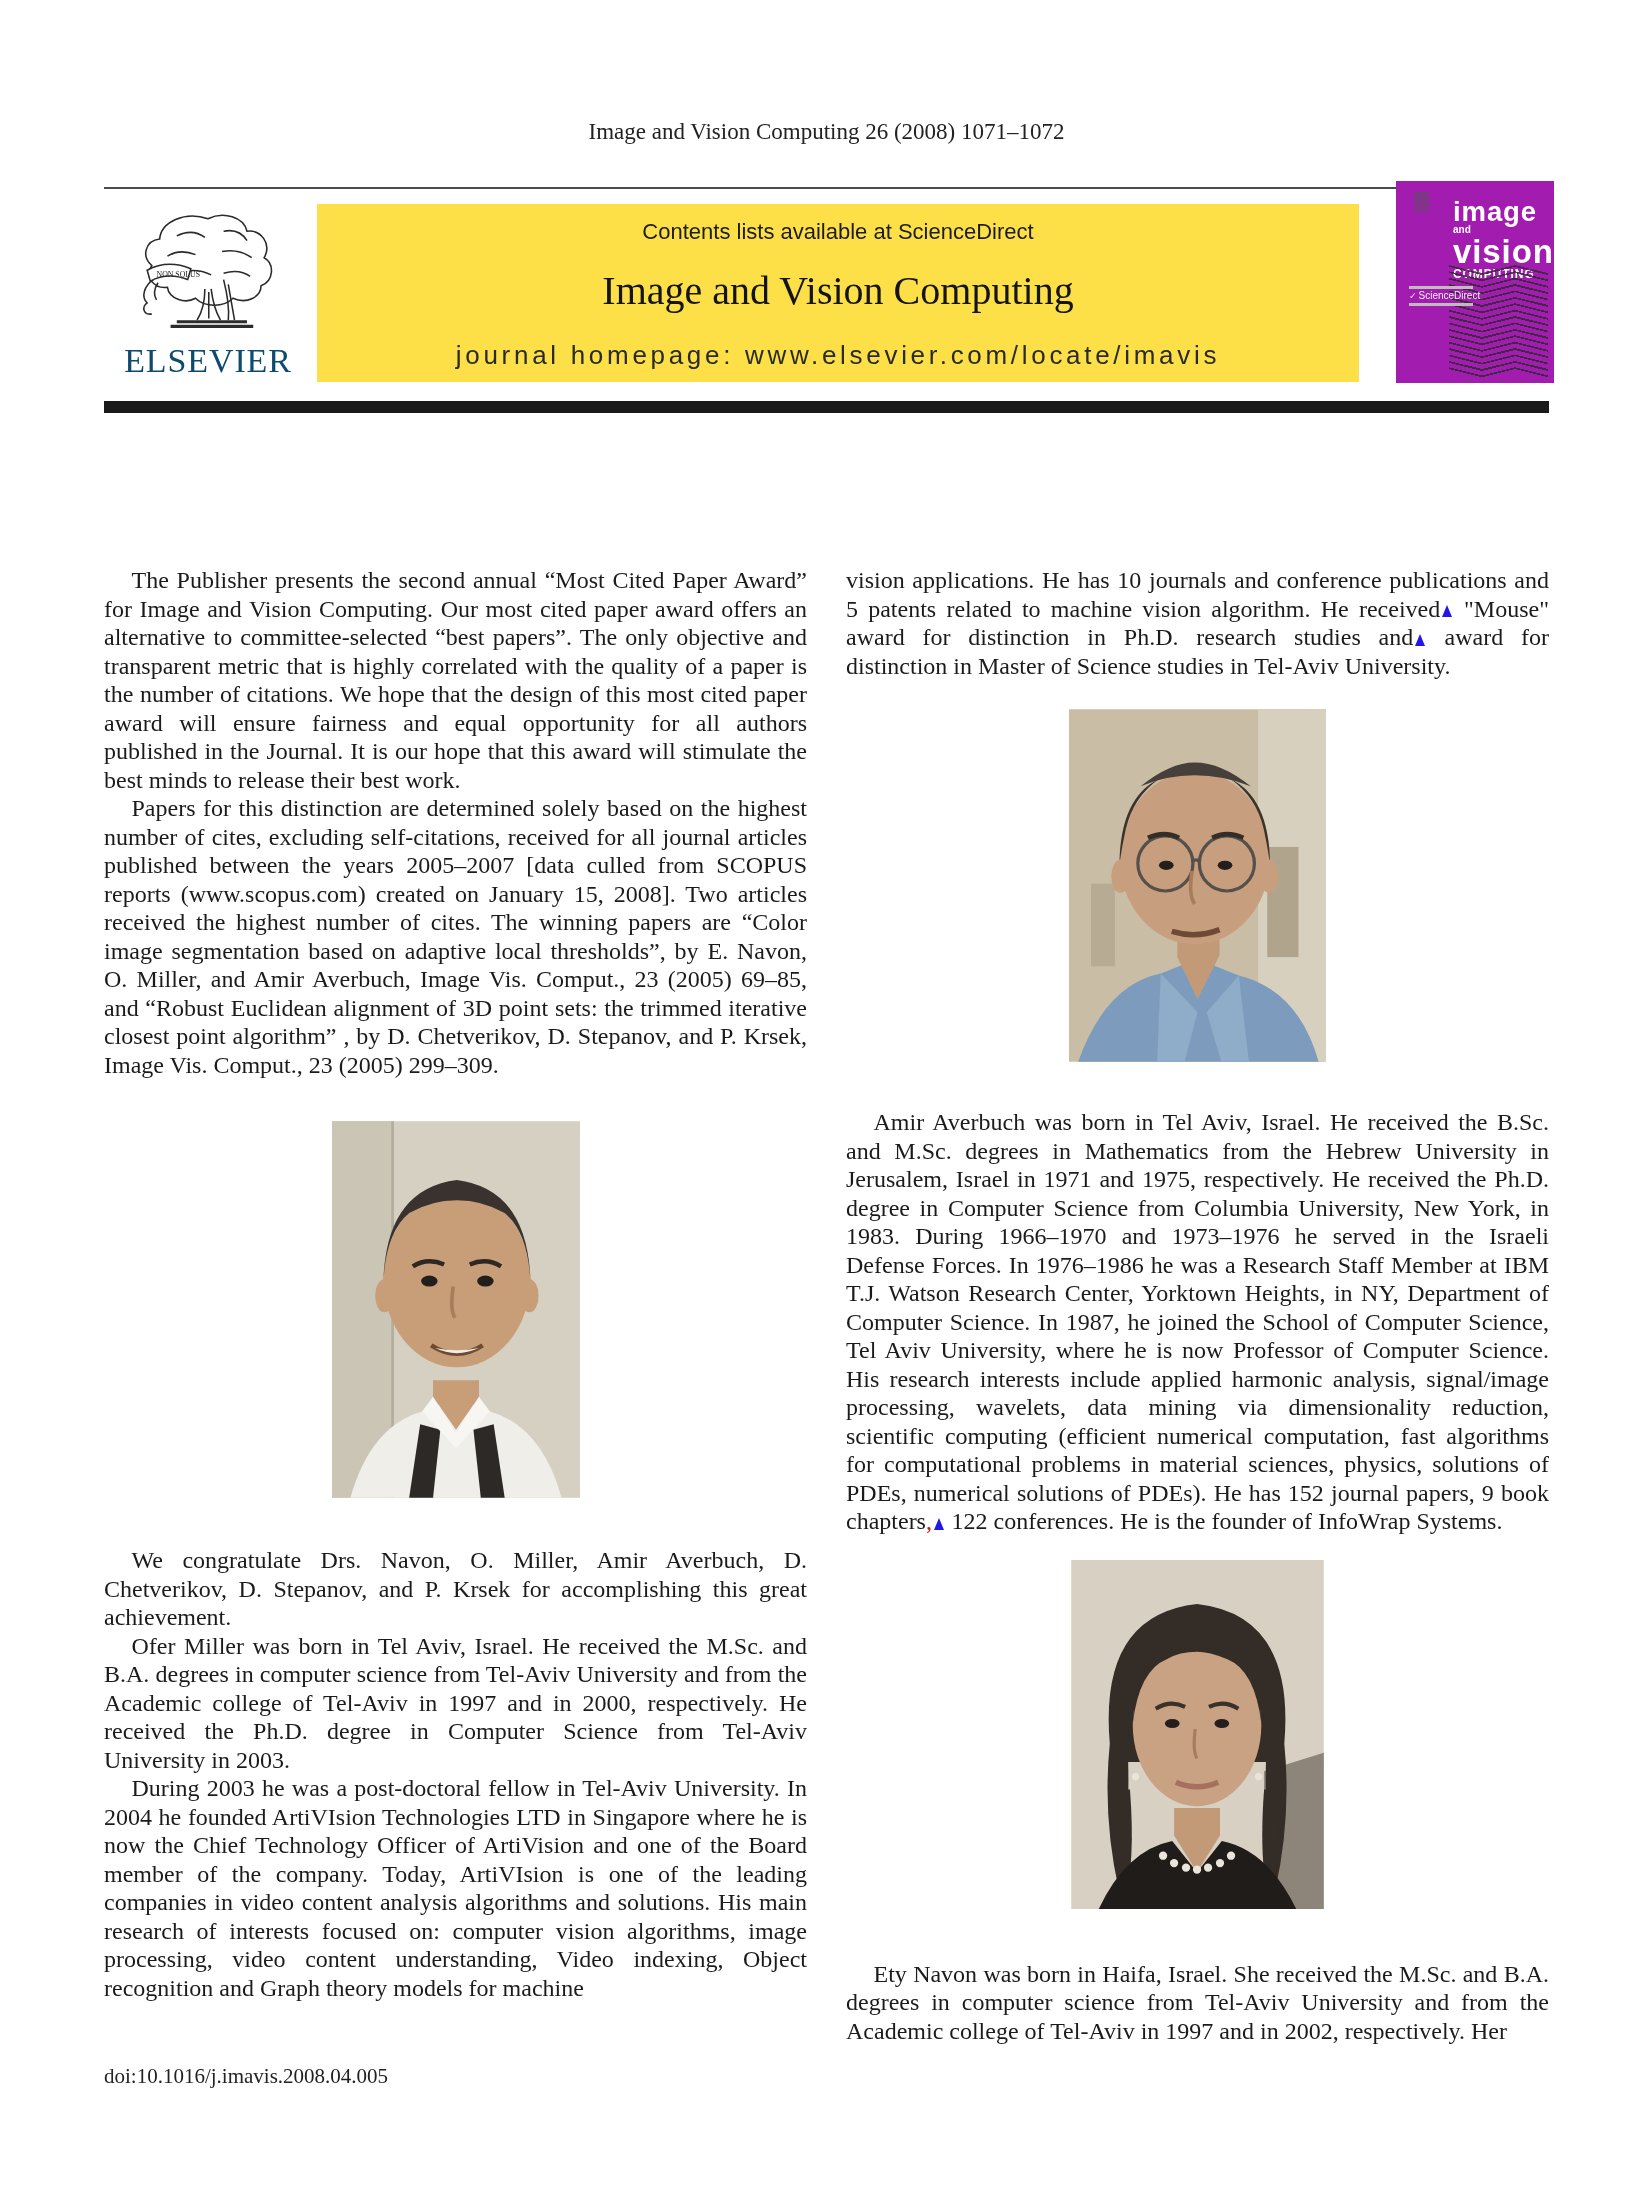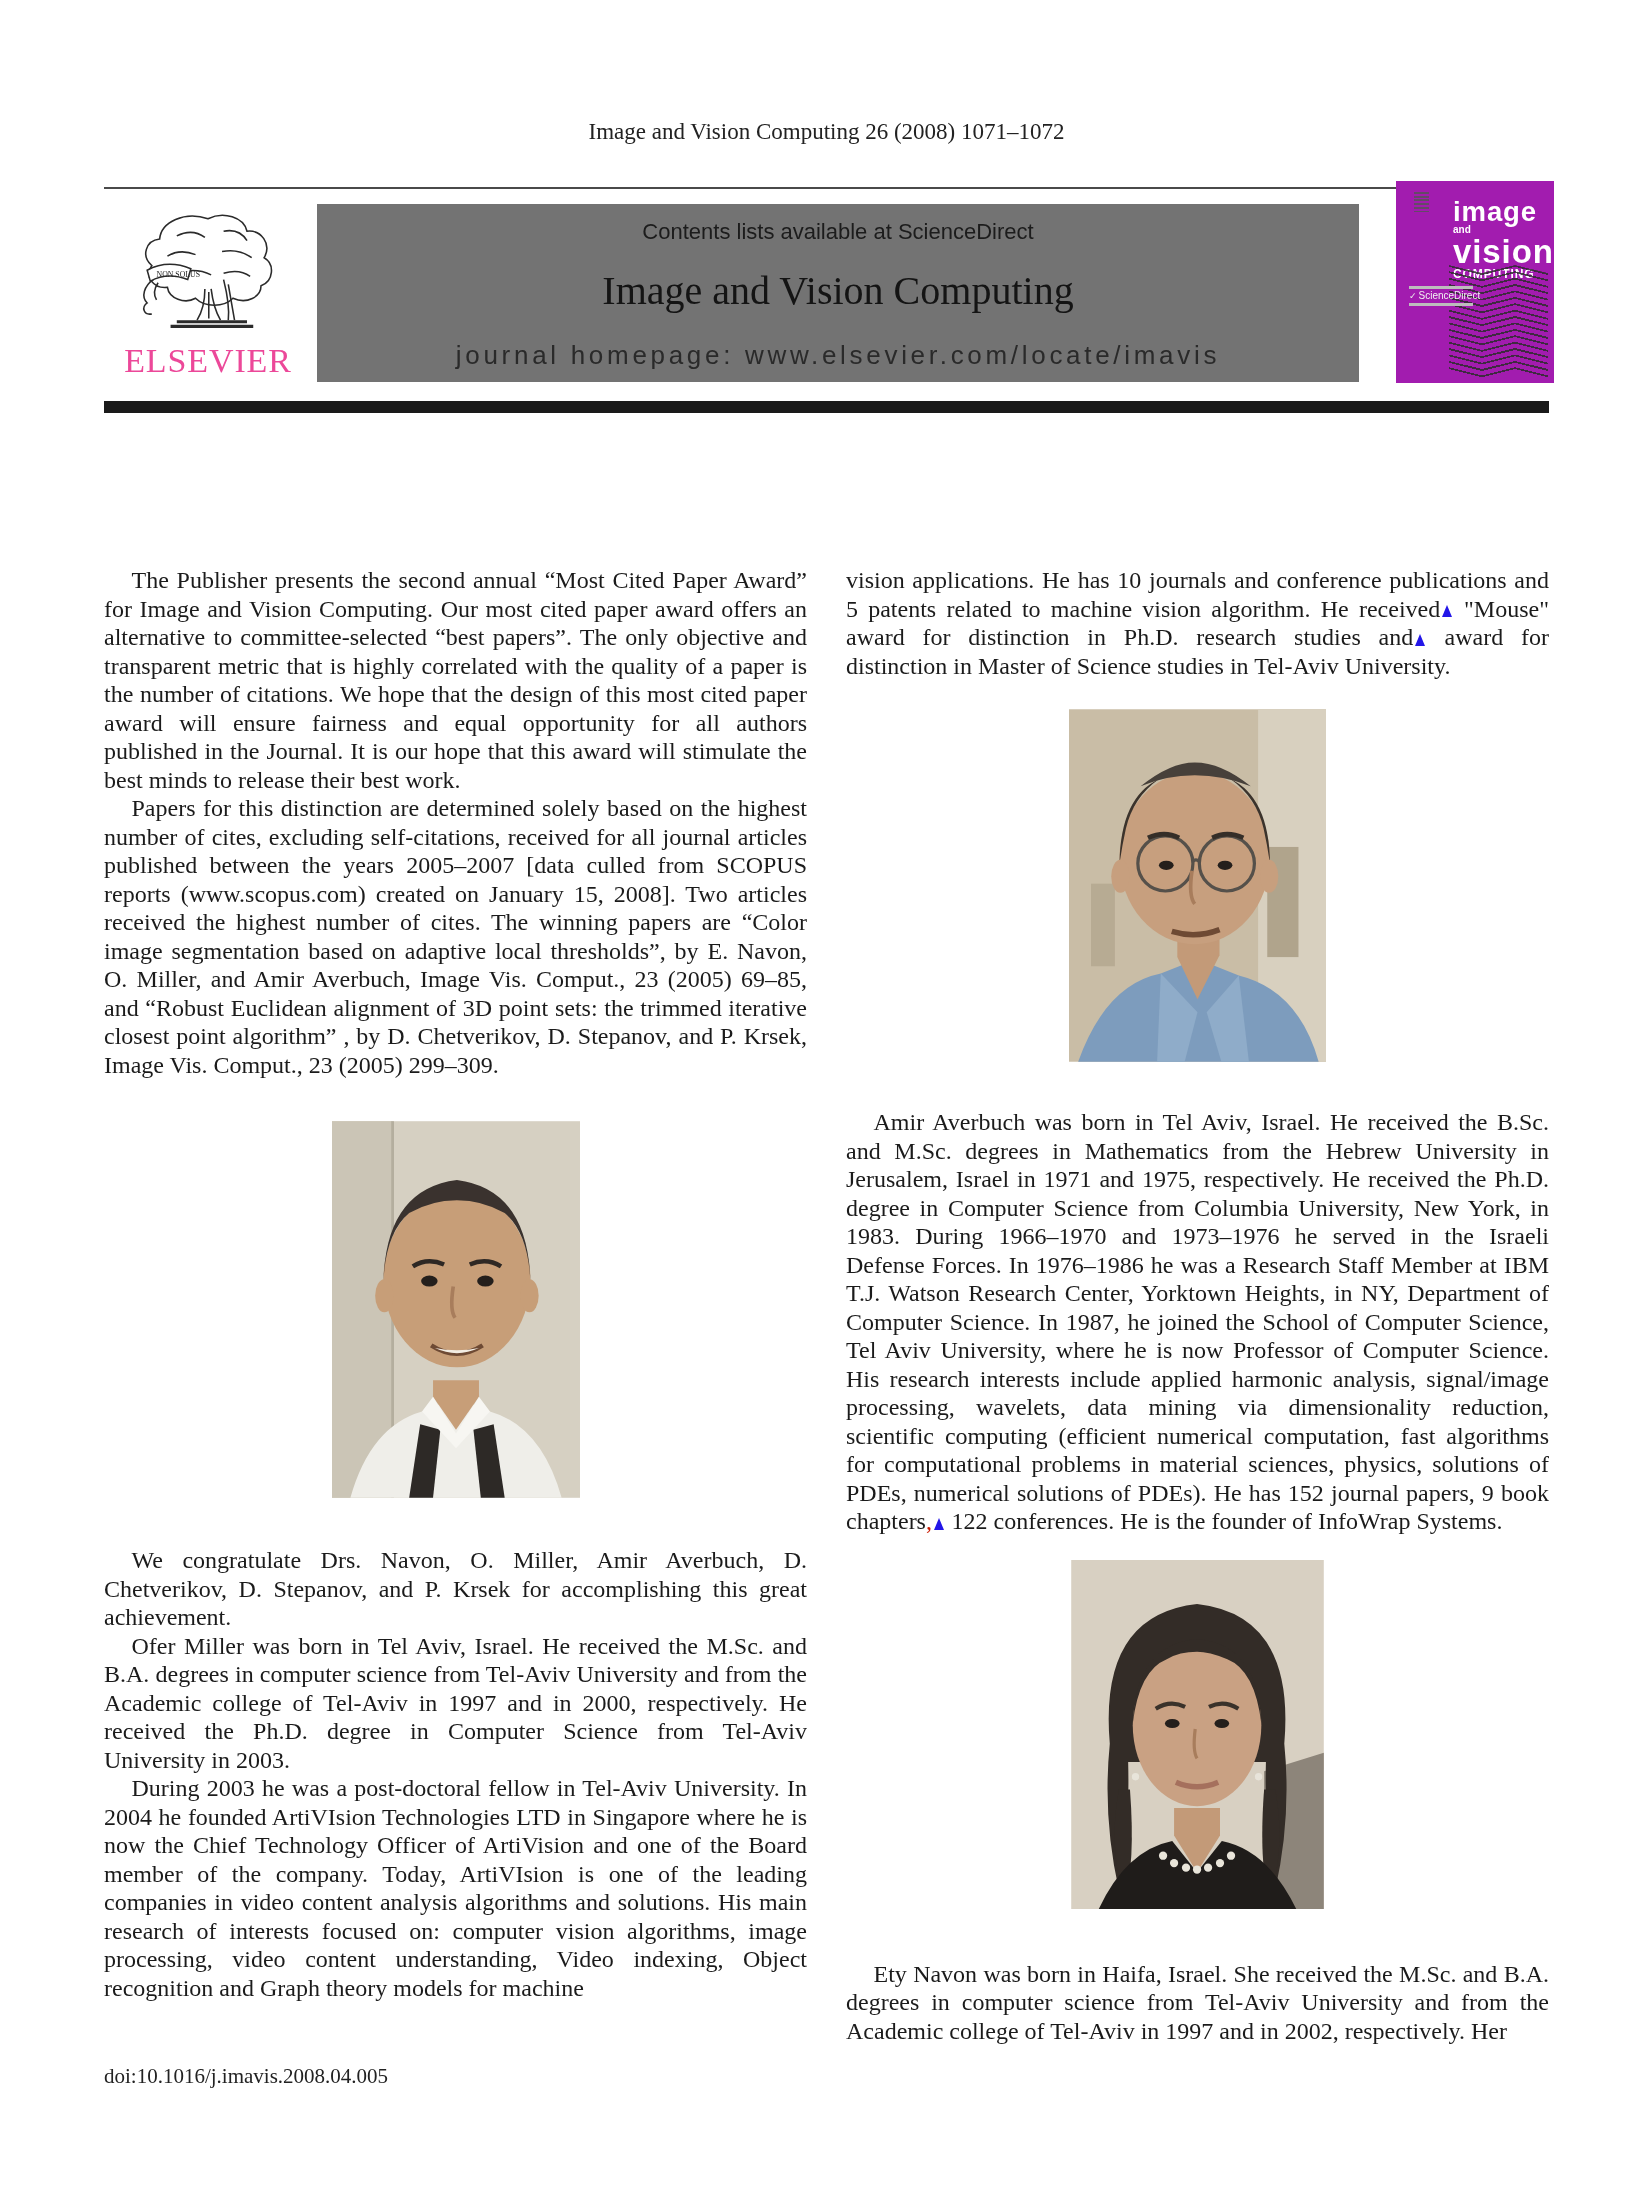--- a/index.html
+++ b/index.html
@@ -9,25 +9,25 @@
   }
   
   .running-head {
     position:absolute; top:119px; left:0; width:100%;
     text-align:center; font-size:23px; color:#222;
   }
   .top-rule { position:absolute; left:104px; top:187px; width:1445px; height:1.8px; background:#4a4a4a; }
   
   .logo-block { position:absolute; left:107px; top:202px; width:202px; height:184px; text-align:center; }
   .logo-block svg { display:block; margin:0 auto; }
-  .logo-wordmark { font-family:"Liberation Serif", serif; font-size:34px; letter-spacing:0.9px; color:#ec4899; margin-top:1.8px; }
+  .logo-wordmark { font-family:"Liberation Serif", serif; font-size:34px; letter-spacing:0.9px; color:#0c4a6e; margin-top:1.8px; }
   
   .banner {
     position:absolute; left:317px; top:204px; width:1042px; height:178px;
-    background:#737373; text-align:center;
+    background:#fde047; text-align:center;
   }
   .contents-line { padding-top:14.7px; font-family:"Liberation Sans", sans-serif; font-size:22px; color:#1c1c1c; }
   .journal-title { margin-top:22px; font-size:40px; color:#141414; font-family:"Liberation Serif", serif; }
   .homepage-line { margin-top:26px; font-family:"Liberation Sans", sans-serif; font-size:26px; letter-spacing:3.7px; color:#2a2a2a; }
   
   .cover {
     position:absolute; left:1396px; top:181px; width:158px; height:202px;
     background:#a21caf; overflow:hidden; font-family:"Liberation Sans", sans-serif;
   }
   .cover-els-mark { position:absolute; left:18.4px; top:11px; width:14.7px; height:20px;

